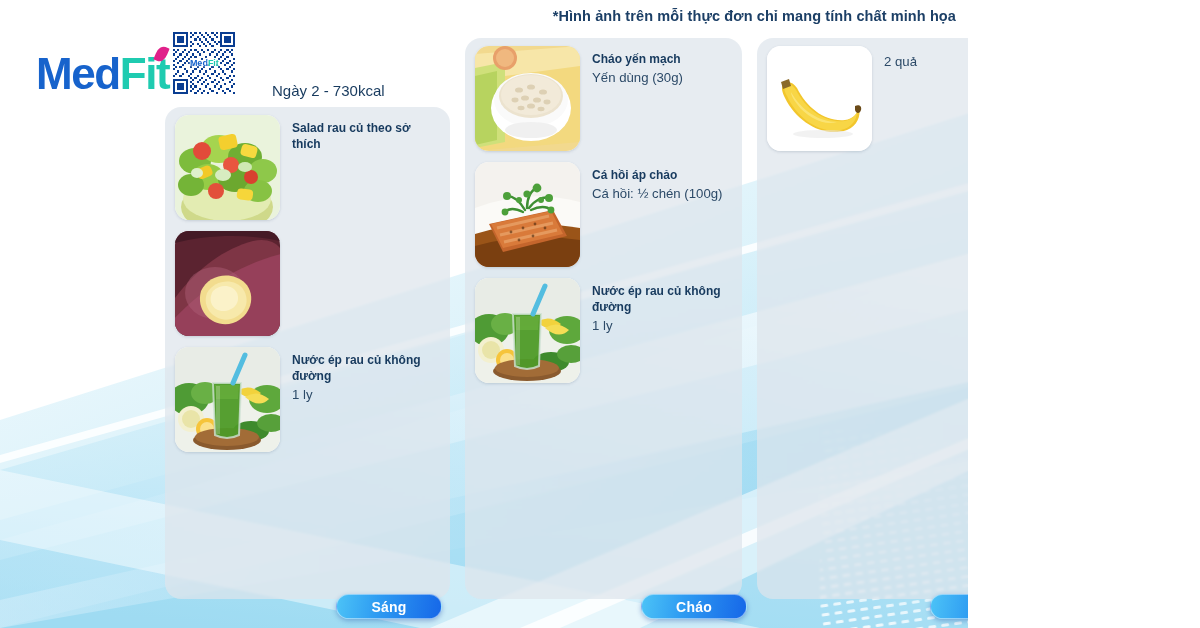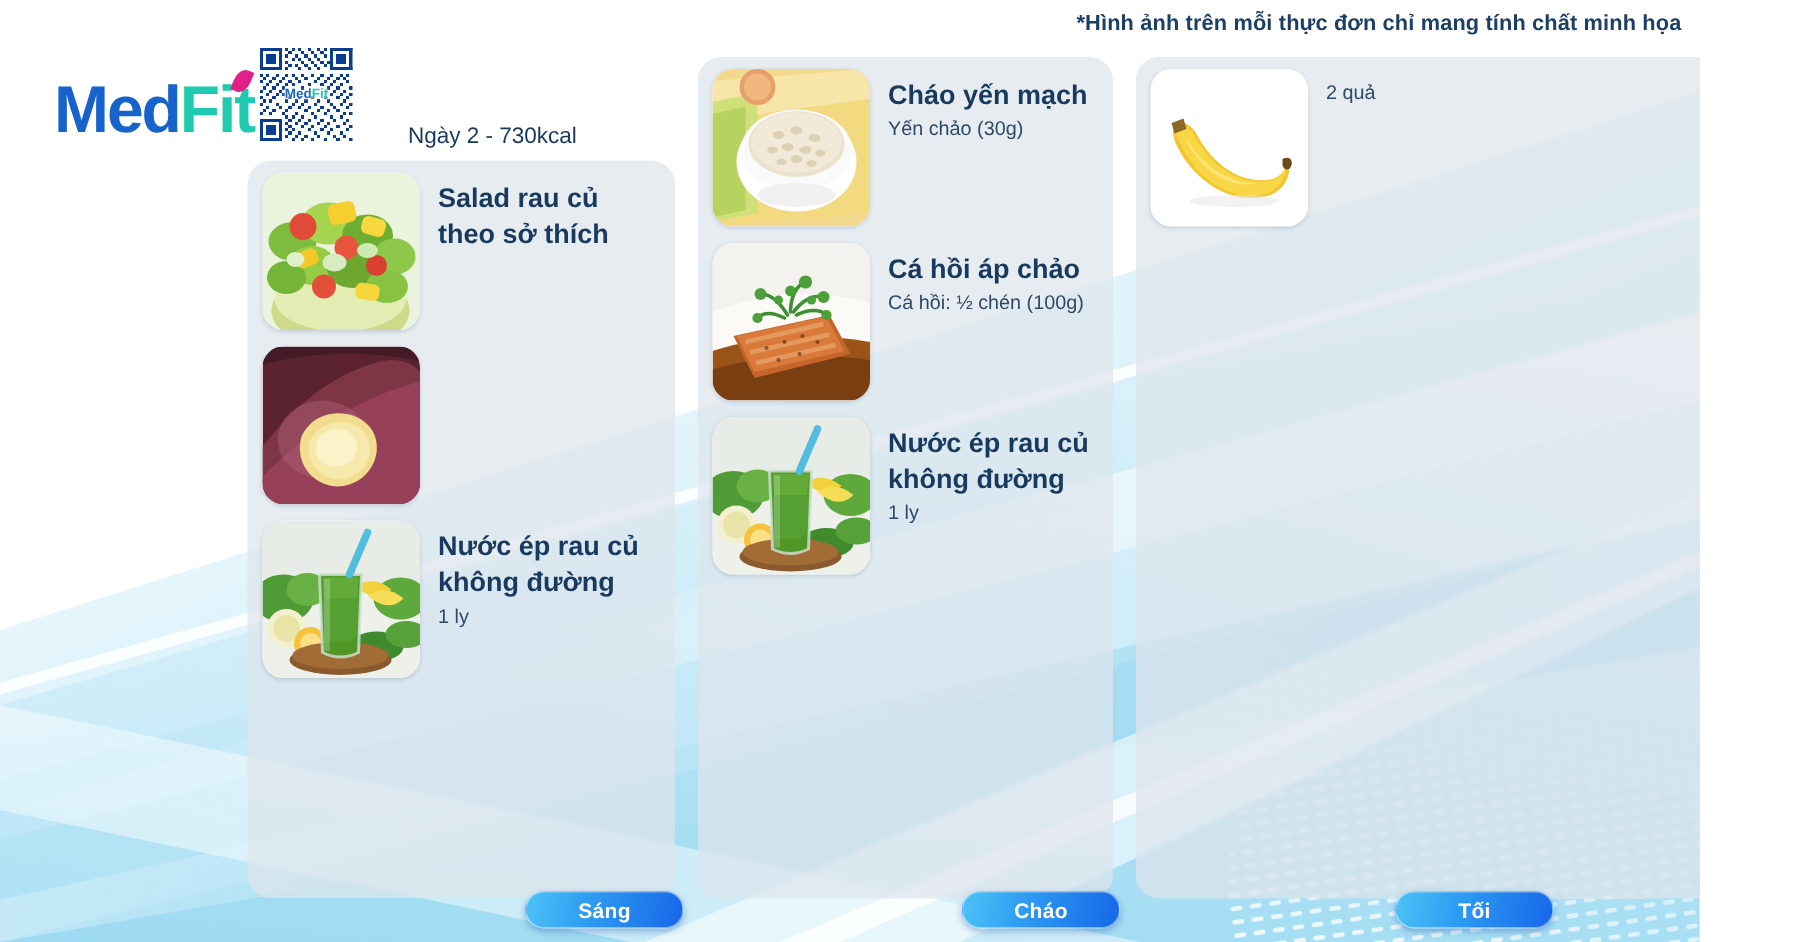--- a/index.html
+++ b/index.html
@@ -7,21 +7,21 @@
 
   html, body {
     width: 1200px;
     height: 628px;
     overflow: hidden;
     font-family: "Liberation Sans", "DejaVu Sans", sans-serif;
   }
 
   #stage {
     position: relative;
-    width: 1133px;
+    width: 968px;
     height: 628px;
     background: #ffffff;
     overflow: hidden;
     padding-left: 24px;
   }
 
   
   .bg-layer { position: absolute; inset: 0; overflow: hidden; }
   .bg-svg { position: absolute; inset: 0; width: 1200px; height: 628px; }
 
@@ -118,21 +118,21 @@
     border-radius: 14px;
     overflow: hidden;
     background: #fff;
     box-shadow: 0 1px 3px rgba(40,60,90,0.18);
     position: relative;
   }
   .thumb svg { display: block; width: 105px; height: 105px; }
 
   .item-text { padding-top: 6px; min-width: 0; }
   .item-name {
-    font-size: 18px;
+    font-size: 12px;
     font-weight: bold;
     color: #173a5e;
     line-height: 1.32;
   }
   .item-qty {
     font-size: 13.2px;
     color: #2c4a68;
     line-height: 1.34;
     margin-top: 1px;
   }
@@ -151,21 +151,21 @@
     box-shadow: 0 2px 5px rgba(20,70,160,0.35);
     color: #ffffff;
     font-size: 14px;
     font-weight: bold;
     display: flex;
     align-items: center;
     justify-content: center;
     letter-spacing: .2px;
     border: 1px solid rgba(255,255,255,0.45);
   }
-  #btn-sang { left: 350px; top: 594px; width: 106px; }
+  #btn-sang { left: 336px; top: 594px; width: 106px; }
   #btn-trua { left: 641px; top: 594px; width: 106px; }
   #btn-toi  { left: 930px; top: 594px; width: 106px; }
 </style>
 </head>
 <body>
 
 <div id="stage">
 
   <div class="bg-layer">
     <svg class="bg-svg" viewBox="0 0 1200 628" preserveAspectRatio="none">
@@ -555,21 +555,21 @@
               <ellipse cx="72" cy="56" rx="3.5" ry="2.4"></ellipse>
                 <ellipse cx="56" cy="60" rx="4" ry="2.6"></ellipse>
               <ellipse cx="46" cy="62" rx="3.5" ry="2.2"></ellipse>
                 <ellipse cx="66" cy="63" rx="3.5" ry="2.2"></ellipse>
             </g>
             <ellipse cx="56" cy="84" rx="26" ry="8" fill="#f0f0f0"></ellipse>
           </svg>
         </div>
         <div class="item-text">
           <div class="item-name">Cháo yến mạch</div>
-          <div class="item-qty" style="white-space:pre-line">Yến chảo (30g)</div>
+          <div class="item-qty" style="white-space:pre-line">Yến dùng (30g)</div>
         </div>
       </div>
 
       <div class="item">
         <div class="thumb">
           <svg viewBox="0 0 105 105">
             <rect width="105" height="105" fill="#f4f2ee"></rect>
             <path d="M0,46 Q52,26 105,40 L105,105 L0,105 Z" fill="#fbfaf7"></path>
             <path d="M0,72 Q50,56 105,66 L105,105 L0,105 Z" fill="#9a5418"></path>
             <path d="M0,84 Q50,70 105,78 L105,105 L0,105 Z" fill="#7a3f10"></path>

